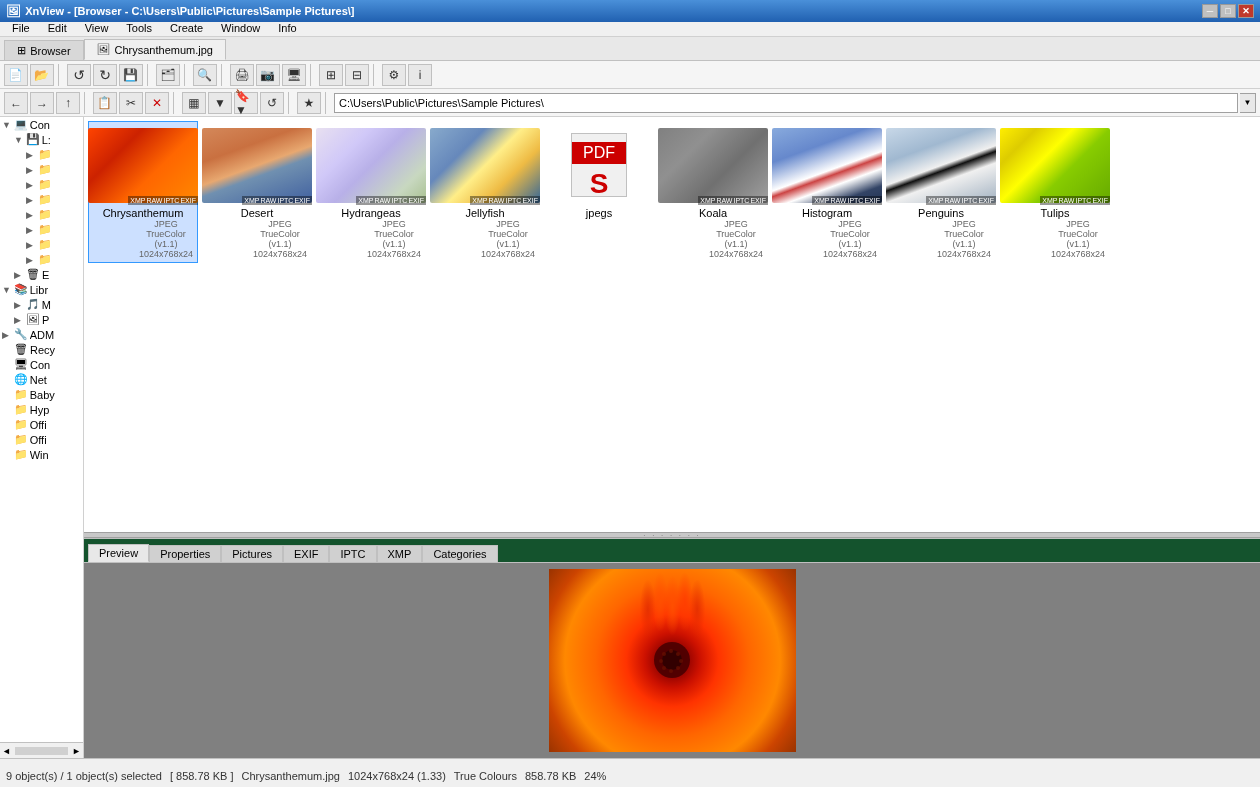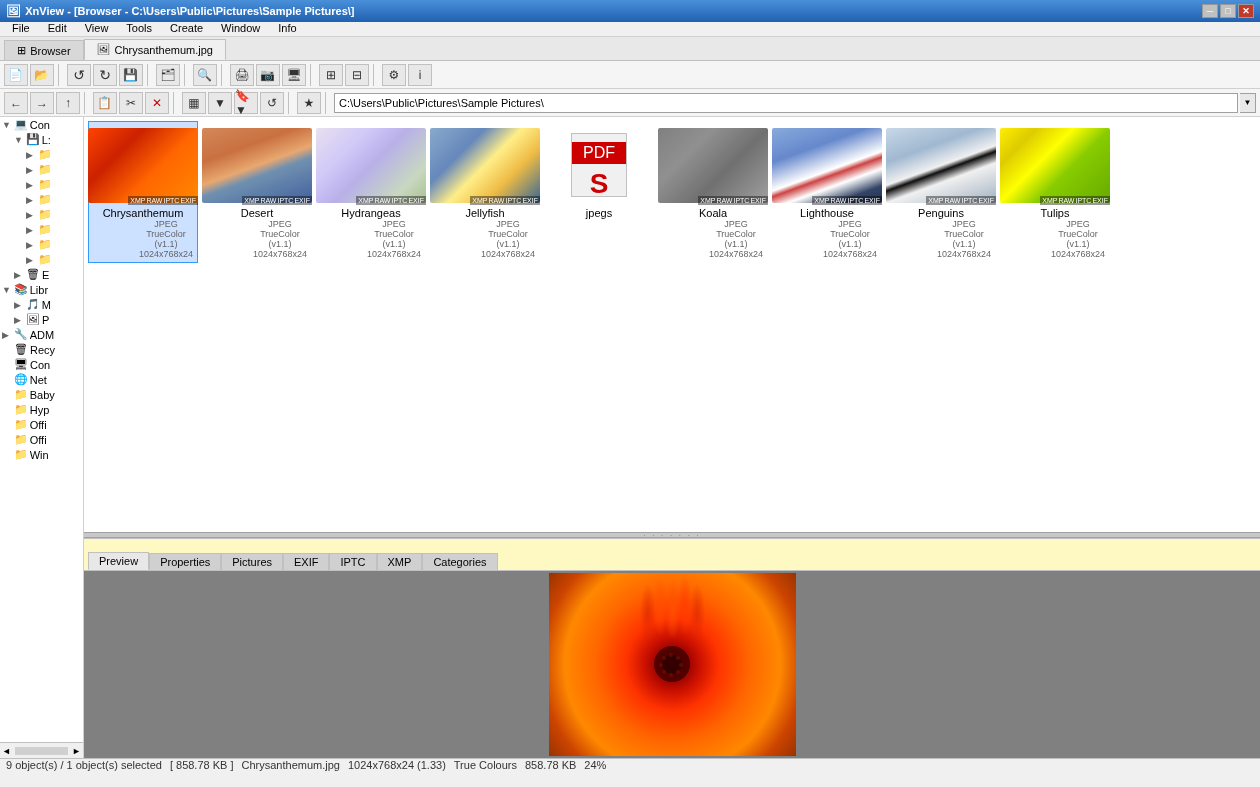--- a/index.html
+++ b/index.html
@@ -203,25 +203,25 @@
     #preview-panel {
       border-top: 1px solid #c0c0c0;
       background: #808080;
       height: 220px;
       display: flex;
       flex-direction: column;
       overflow: hidden;
       position: relative;
     }
     #preview-tabs {
-      background: #fef9c3;
+      background: #14532d;
       border-bottom: 1px solid #c0c0c0;
       display: flex;
       align-items: flex-end;
-      height: 32px;
+      height: 24px;
       padding: 0 4px;
     }
     .prev-tab {
       padding: 2px 10px;
       border: 1px solid #c0c0c0;
       border-bottom: none;
       background: #d0d0d0;
       cursor: pointer;
       font-size: 11px;
     }
@@ -241,21 +241,21 @@
       position: relative;
       overflow: hidden;
     }
 
     
     #status-bar {
       height: 24px;
       background: #f0f0f0;
       border-top: 1px solid #c0c0c0;
       display: flex;
-      align-items: flex-start;
+      align-items: flex-end;
       padding: 0 6px;
       font-size: 11px;
       color: #333;
       gap: 8px;
     }
 
     
     #main-splitter {
       width: 100%;
       height: 6px;
@@ -609,21 +609,21 @@
         <div class="thumb-item">
           <div class="thumb-wrapper">
             <div class="thumb-color-block thumb-lighthouse" style="border-radius:2px;"></div>
             <div class="thumb-badges">
               <span>XMP</span>
                 <span>RAW</span>
                 <span>IPTC</span>
                 <span>EXIF</span>
             </div>
           </div>
-          <div class="thumb-name">Lighthouse</div>
+          <div class="thumb-name">Histogram</div>
           <div class="thumb-info">JPEG TrueColor (v1.1)</div>
           <div class="thumb-info">1024x768x24</div>
         </div>
 
         <div class="thumb-item">
           <div class="thumb-wrapper">
             <div class="thumb-color-block thumb-penguins" style="border-radius:2px;"></div>
             <div class="thumb-badges">
               <span>XMP</span>
                 <span>RAW</span>

